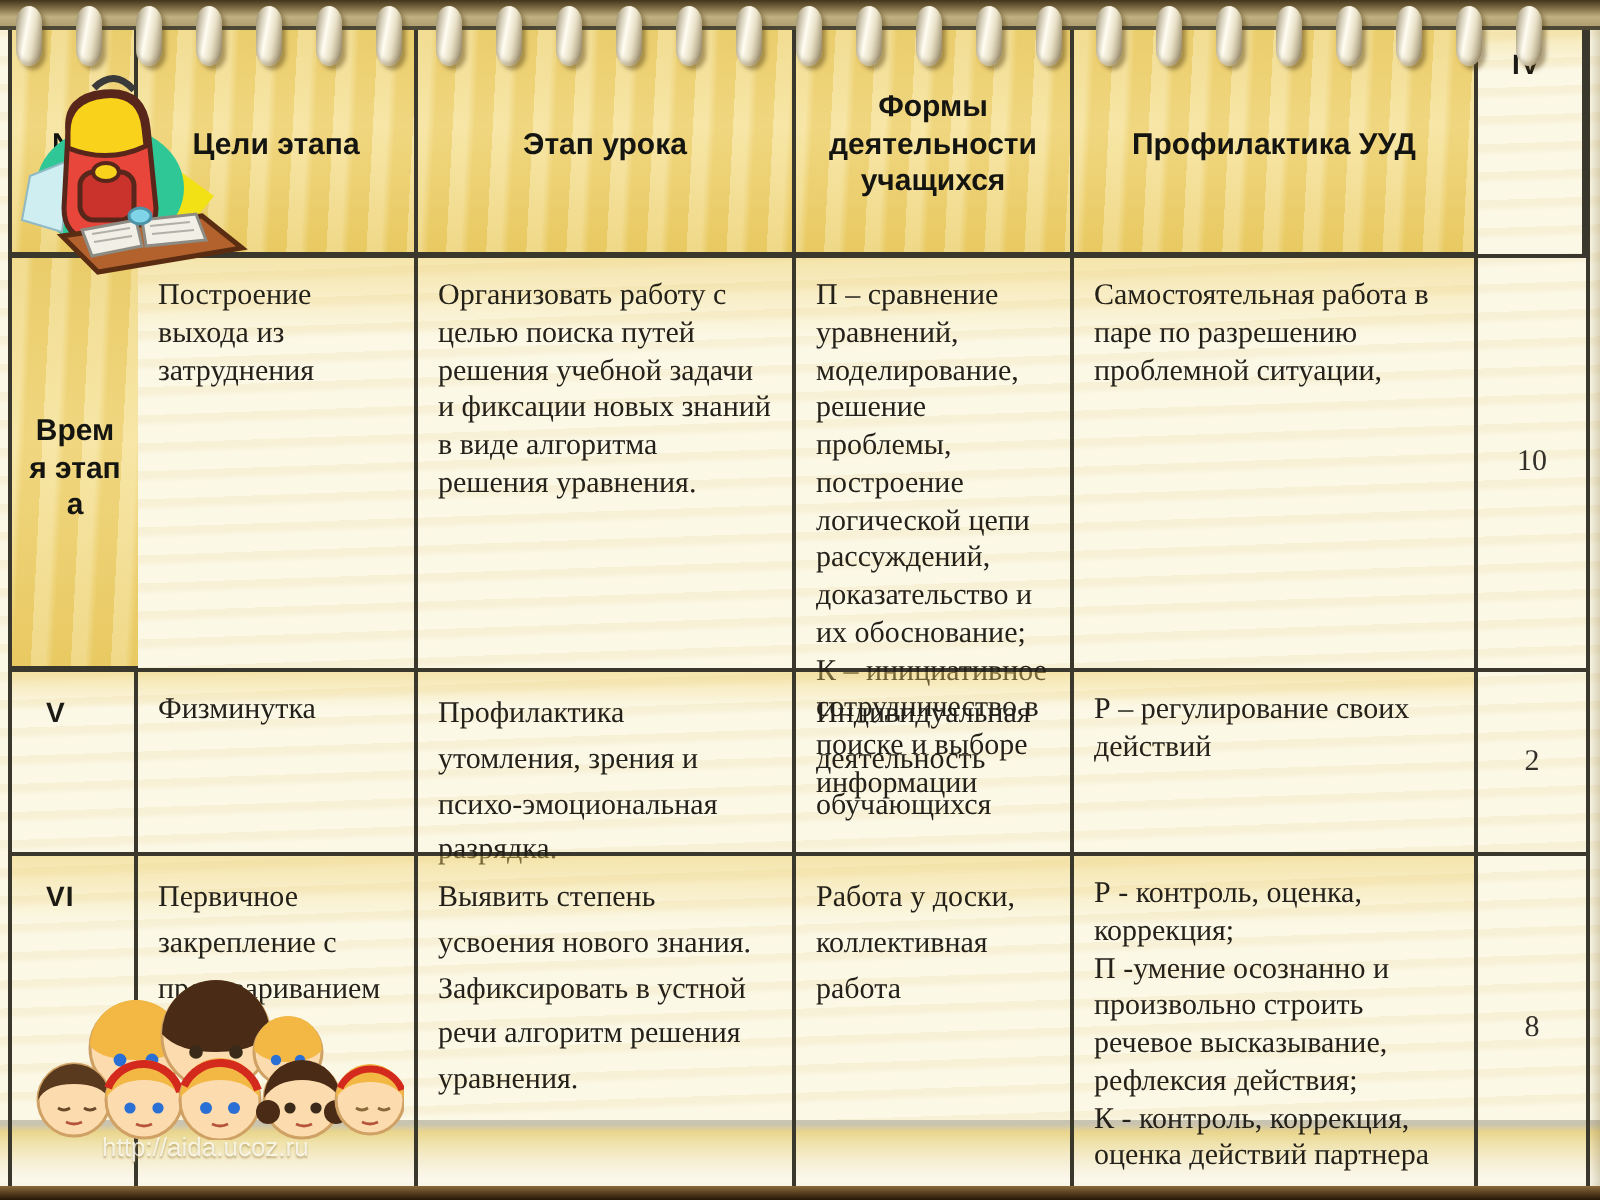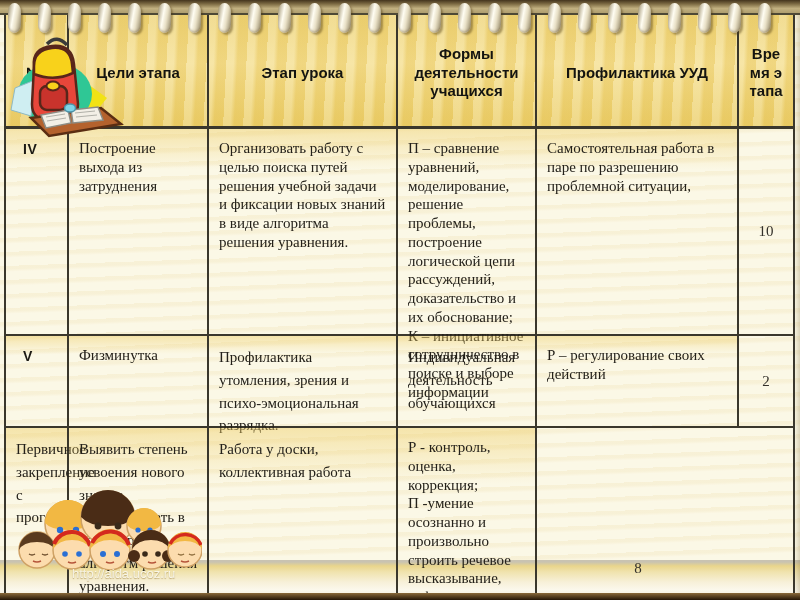--- a/index.html
+++ b/index.html
@@ -46,56 +46,57 @@
     white-space:pre-line;background:linear-gradient(180deg,rgba(238,205,100,.45),rgba(238,205,100,0) 20%);}
   .bcell.sp{line-height:1.52;}
   .ncell{font:600 14px "Liberation Sans",sans-serif;padding-left:17px;padding-top:12px;
     letter-spacing:.5px;color:#1c1a14;}
   .tcell{display:flex;align-items:center;justify-content:center;
     font:15px "Liberation Serif",serif;color:#33302a;}
 
   
   .clip-backpack{position:absolute;left:5px;top:36px;width:122px;height:102px;z-index:5;}
   .clip-children{position:absolute;left:10px;top:490px;width:192px;height:80px;z-index:5;}
-  .watermark{position:absolute;left:72px;top:566px;z-index:6;
+  .watermark{position:absolute;left:51px;top:566px;z-index:6;
     font:13px "Liberation Sans",sans-serif;color:rgba(252,250,242,.85);
     text-shadow:0 1px 1px rgba(140,110,40,.5);}
 </style>
 </head>
 <body>
 
 <div class="slide">
 
   <div class="bottom-band"></div>
   <div class="right-edge"></div>
 
   <div class="grid">
 
     <div class="cell hcell num">№</div>
     <div class="cell hcell">Цели этапа</div>
     <div class="cell hcell">Этап урока</div>
     <div class="cell hcell">Формы деятельности учащихся</div>
     <div class="cell hcell">Профилактика УУД</div>
+    <div class="cell bcell ncell">IV</div>
+
     <div class="cell hcell time lastcol">Время этапа</div>
-
-    <div class="cell bcell ncell">IV</div>
     <div class="cell bcell">Построение выхода из затруднения</div>
     <div class="cell bcell">Организовать работу с целью поиска путей решения учебной задачи и фиксации новых знаний в виде  алгоритма решения уравнения.</div>
     <div class="cell bcell">П – сравнение уравнений, моделирование,  решение проблемы, построение логической цепи рассуждений, доказательство и их обоснование;
 К – инициативное сотрудничество в поиске и выборе информации</div>
     <div class="cell bcell">Самостоятельная работа в паре  по разрешению проблемной ситуации,</div>
     <div class="cell tcell lastcol">10</div>
 
     <div class="cell bcell ncell">V</div>
     <div class="cell bcell">Физминутка</div>
     <div class="cell bcell sp">Профилактика утомления, зрения и психо-эмоциональная разрядка.</div>
     <div class="cell bcell sp">Индивидуальная деятельность обучающихся</div>
     <div class="cell bcell">Р – регулирование  своих действий</div>
     <div class="cell tcell lastcol">2</div>
 
+    <div class="cell bcell ncell lastrow">VI</div>
     <div class="cell bcell sp lastrow">Первичное закрепление с проговариванием</div>
     <div class="cell bcell sp lastrow">Выявить степень усвоения нового знания.
 Зафиксировать в устной речи  алгоритм решения уравнения.</div>
     <div class="cell bcell sp lastrow">Работа у доски, коллективная работа</div>
     <div class="cell bcell lastrow">Р -  контроль, оценка, коррекция;
 П -умение осознанно и произвольно строить речевое высказывание, рефлексия действия;
  К - контроль, коррекция, оценка действий партнера</div>
     <div class="cell tcell lastcol lastrow">8</div>
   </div>
 

